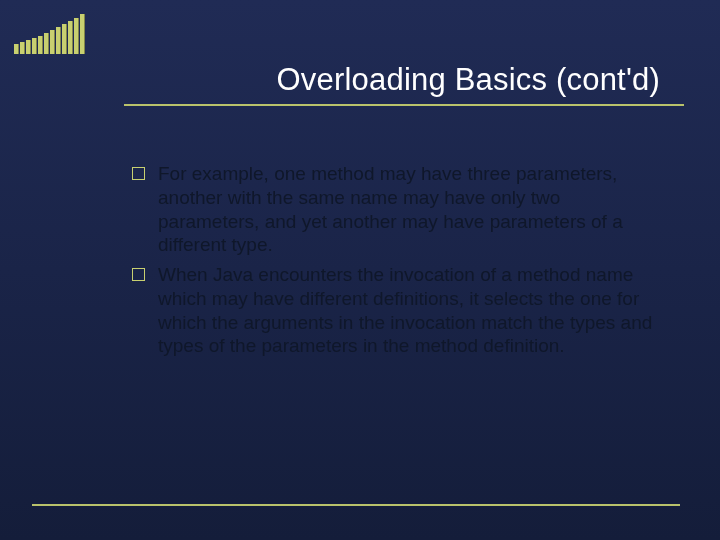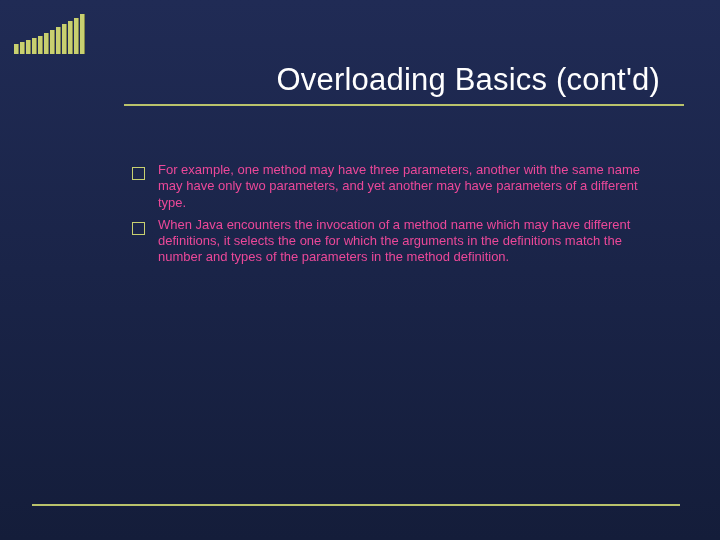--- a/index.html
+++ b/index.html
@@ -39,22 +39,22 @@
     text-align: right;
   }
   .rule-top {
     border: none;
     border-top: 2px solid #b9c26b;
     width: 560px;
     margin-bottom: 56px;
   }
   .bullets {
     list-style: none;
-    color: #ec4899;
-    font-size: 13px;
+    color: #0f172a;
+    font-size: 19px;
     line-height: 1.25;
     padding-left: 8px;
   }
   .bullets li {
     position: relative;
     padding-left: 26px;
     margin-bottom: 6px;
   }
   .bullets li::before {
     content: "";
@@ -91,17 +91,17 @@
     <div style="height: 33px;"></div>
     <div style="height: 36px;"></div>
     <div style="height: 40px;"></div>
   </div>
 
 <div class="slide">
   <h1 class="title">Overloading Basics (cont'd)</h1>
   <hr class="rule-top">
   <ul class="bullets">
     <li>For example, one method may have three parameters, another with the same name may have only two parameters, and yet another may have parameters of a different type.</li>
-    <li>When Java encounters the invocation of a method name which may have different definitions, it selects the one for which the arguments in the definitions match the number and types of the parameters in the method definition.</li>
+    <li>When Java encounters the invocation of a method name which may have different definitions, it selects the one for which the arguments in the invocation match the types and types of the parameters in the method definition.</li>
   </ul>
 </div>
 
 <hr class="footer-rule">
 
 </body></html>

